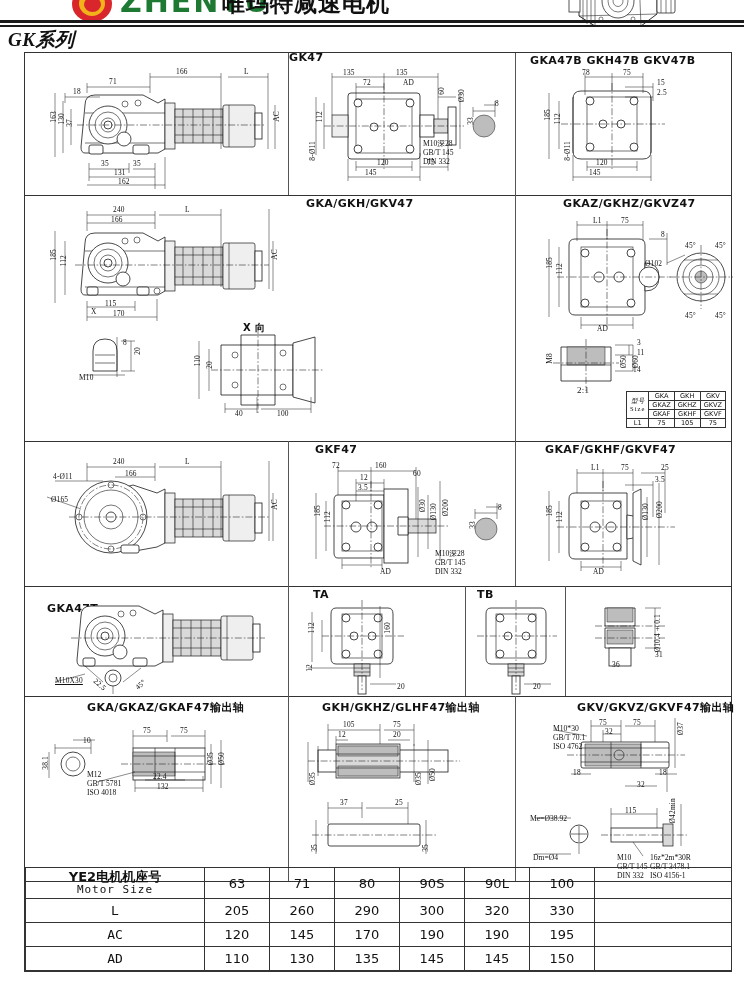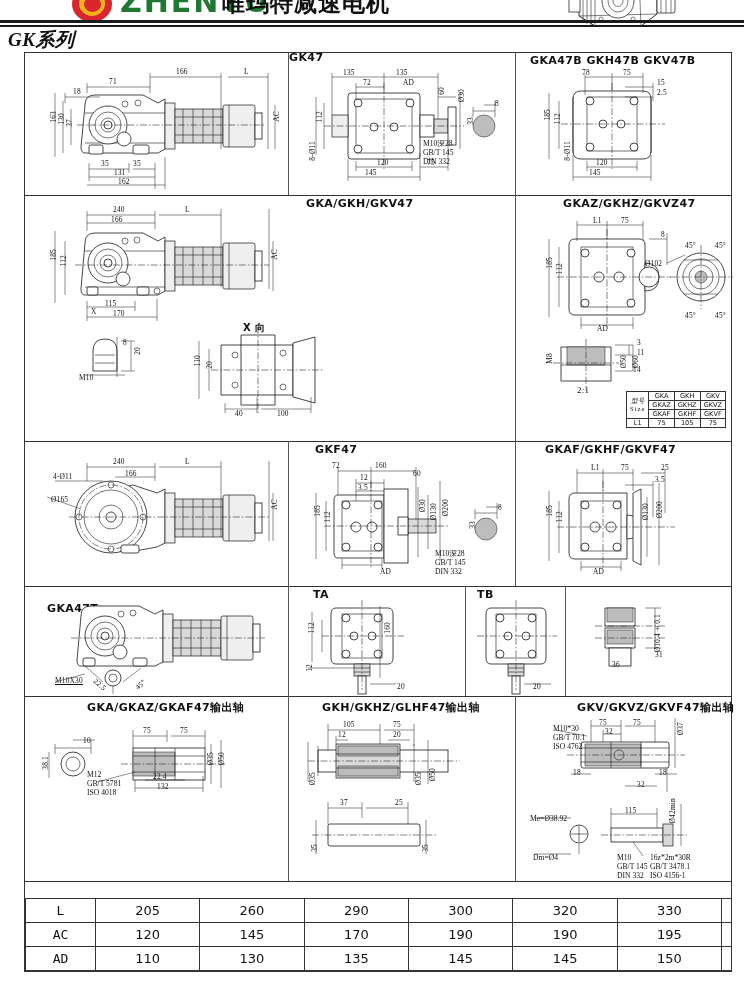--- a/index.html
+++ b/index.html
@@ -708,20 +708,33 @@
     <div class="note" style="left:592px;top:157px;">M10</div>
     <div class="note" style="left:625px;top:157px;">16z*2m*30R</div>
     <div class="note" style="left:592px;top:166px;">GB/T 145</div>
     <div class="note" style="left:625px;top:166px;">GB/T 3478.1</div>
     <div class="note" style="left:592px;top:175px;">DIN 332</div>
     <div class="note" style="left:625px;top:175px;">ISO 4156-1</div>
   </div>
 
   <table id="motor-table">
     <tbody>
+        <tr>
+      <td class="head">
+        <div class="mt-cn">YE2电机机座号</div>
+        <div class="mt-en">Motor Size</div>
+      </td>
+      <td class="val">63</td>
+      <td class="val">71</td>
+      <td class="val">80</td>
+      <td class="val">90S</td>
+      <td class="val">90L</td>
+      <td class="val">100</td>
+      <td class="blank"></td>
+    </tr>
     <tr>
       <td class="rowlab">L</td>
       <td>205</td>
       <td>260</td>
       <td>290</td>
       <td>300</td>
       <td>320</td>
       <td>330</td>
       <td class="blank"></td>
     </tr>

